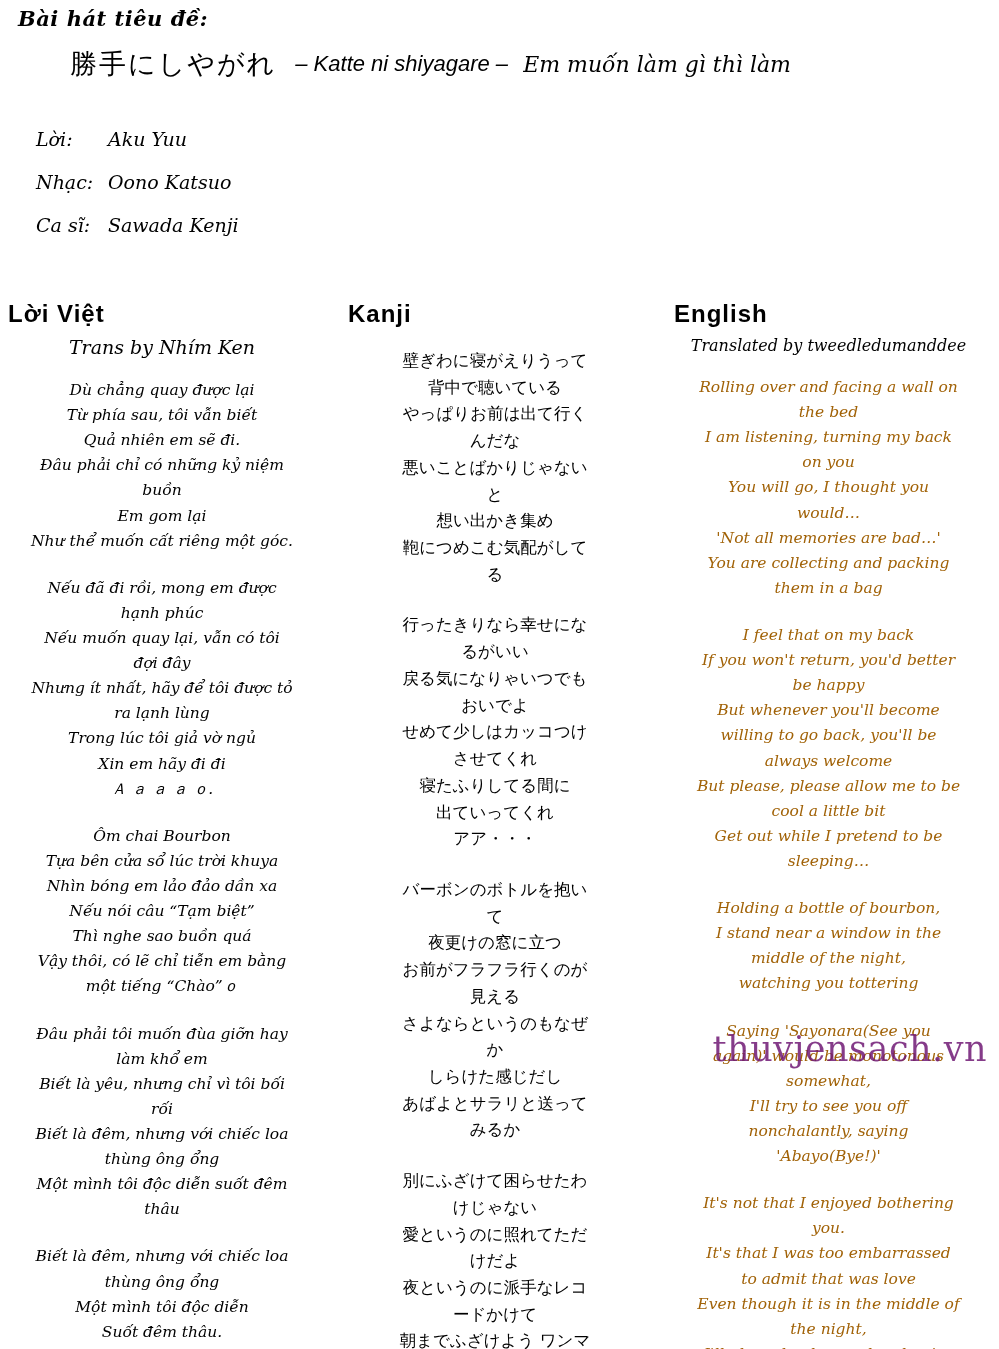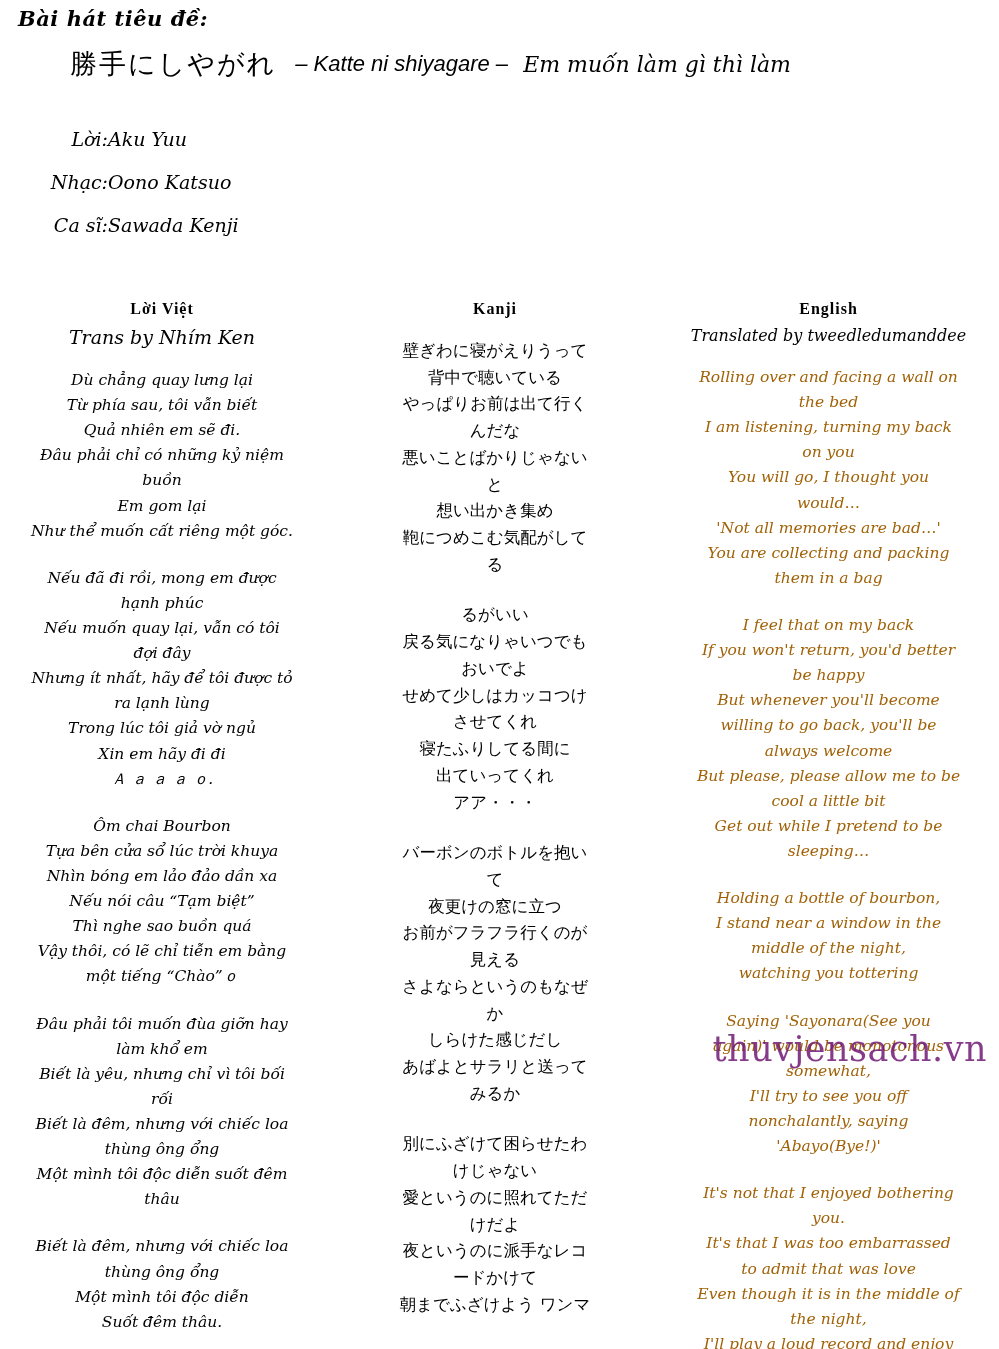--- a/index.html
+++ b/index.html
@@ -74,21 +74,20 @@
     display: flex;
     align-items: baseline;
     margin-bottom: 21px;
   }
   .credit-key {
     font-family: "DejaVu Serif", serif;
     font-style: italic;
     font-size: 19px;
     min-width: 72px;
     color: #000;
-    text-align: right;
   }
   .credit-val {
     font-family: "DejaVu Serif", serif;
     font-style: italic;
     font-size: 19px;
     color: #000;
   }
 
   
   .columns {
@@ -99,24 +98,23 @@
     display: flex;
   }
   .col {
     box-sizing: border-box;
   }
   .col-vi { width: 330px; padding: 0 14px 0 8px; }
   .col-jp { width: 330px; padding: 0 18px; }
   .col-en { width: 339px; padding: 0 16px 0 14px; }
 
   .col-head {
-    text-align: center;
-    font-family: Liberation Serif, serif;
+    font-family: Liberation Sans, sans-serif;
     font-weight: bold;
-    font-size: 16px;
+    font-size: 24px;
     letter-spacing: 1px;
     color: #000;
     margin-bottom: 8px;
   }
   .col-trans {
     text-align: center;
     font-family: "DejaVu Serif", serif;
     font-style: italic;
     font-size: 19px;
     color: #000;
@@ -202,21 +200,21 @@
     </div>
   </div>
 
   <div class="columns">
 
     <div class="col col-vi">
       <div class="col-head">Lời Việt</div>
       <div class="col-trans">Trans by Nhím Ken</div>
       <div id="verses-vi">
           <div class="verse">
-            <span class="line">Dù chẳng quay lưng lại</span>
+            <span class="line">Dù chẳng quay được lại</span>
             <span class="line">Từ phía sau, tôi vẫn biết</span>
             <span class="line">Quả nhiên em sẽ đi.</span>
             <span class="line">Đâu phải chỉ có những kỷ niệm</span>
             <span class="line">buồn</span>
             <span class="line">Em gom lại</span>
             <span class="line">Như thể muốn cất riêng một góc.</span>
           </div>
           <div class="verse">
             <span class="line">Nếu đã đi rồi, mong em được</span>
             <span class="line">hạnh phúc</span>
@@ -265,20 +263,21 @@
             <span class="line">背中で聴いている</span>
             <span class="line">やっぱりお前は出て行く</span>
             <span class="line">んだな</span>
             <span class="line">悪いことばかりじゃない</span>
             <span class="line">と</span>
             <span class="line">想い出かき集め</span>
             <span class="line">鞄につめこむ気配がして</span>
             <span class="line">る</span>
           </div>
           <div class="verse">
+            <span class="line">行ったきりなら幸せにな</span>
             <span class="line">るがいい</span>
             <span class="line">戻る気になりゃいつでも</span>
             <span class="line">おいでよ</span>
             <span class="line">せめて少しはカッコつけ</span>
             <span class="line">させてくれ</span>
             <span class="line">寝たふりしてる間に</span>
             <span class="line">出ていってくれ</span>
             <span class="line">アア・・・</span>
           </div>
           <div class="verse">

